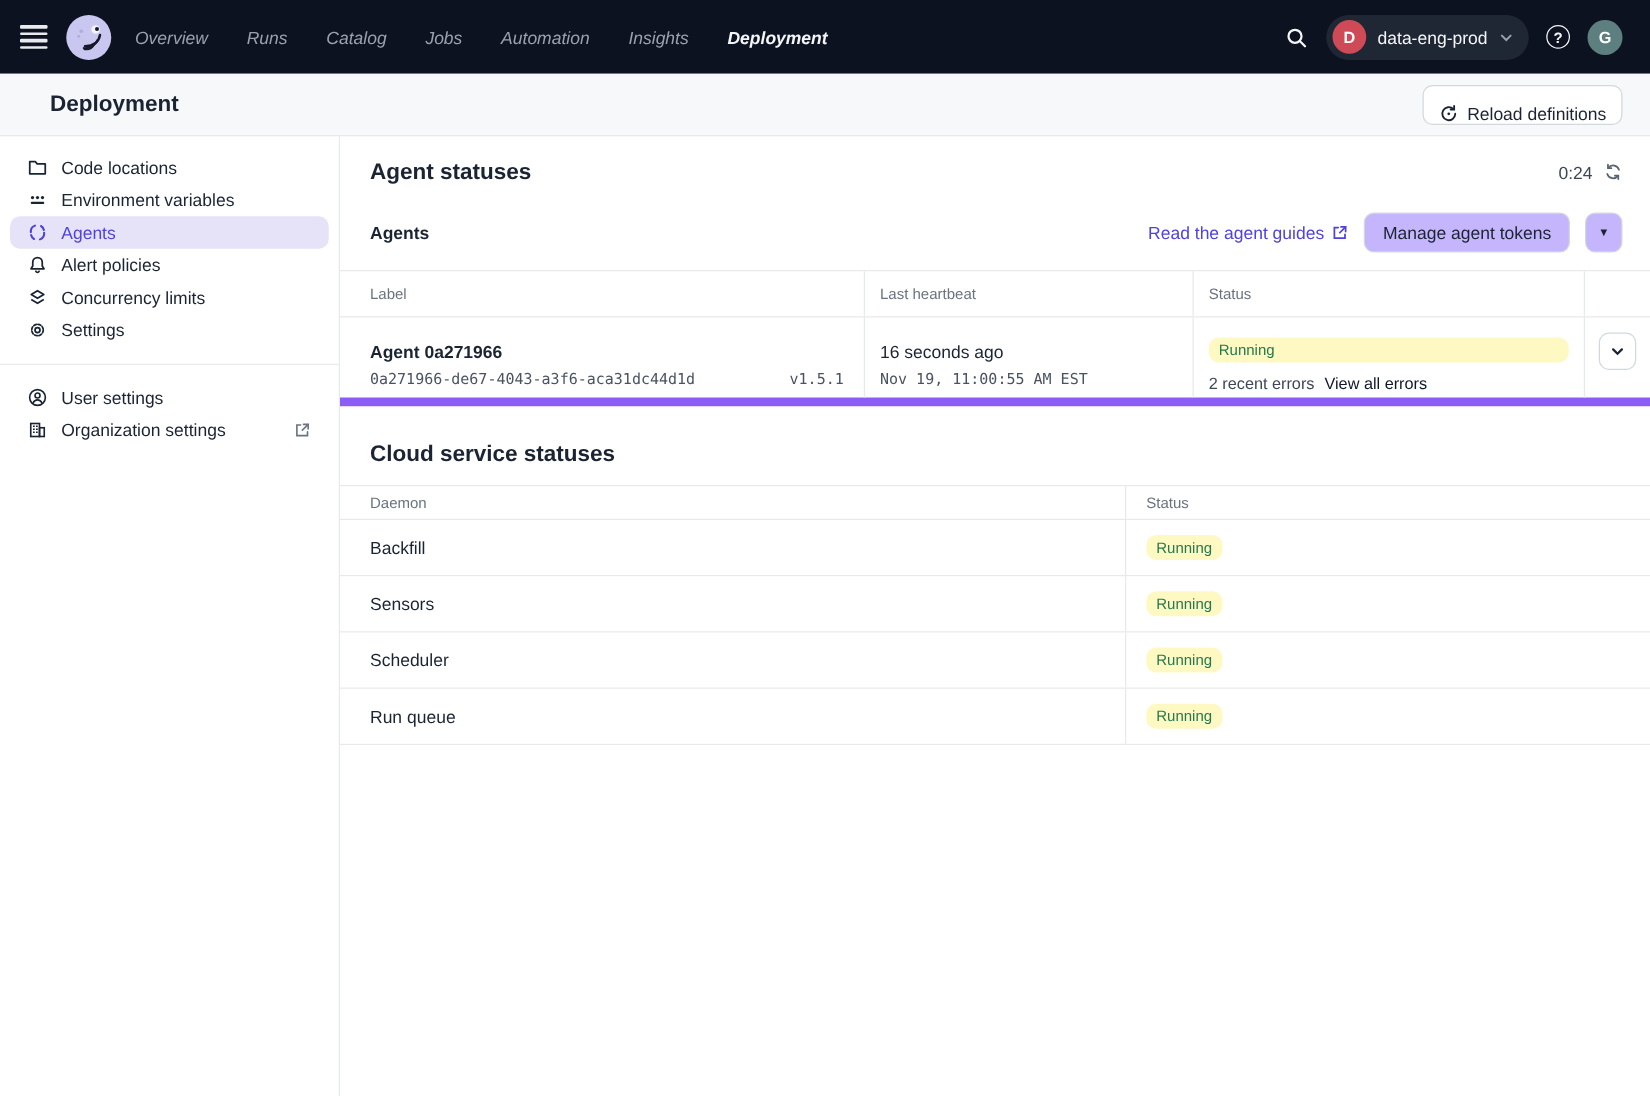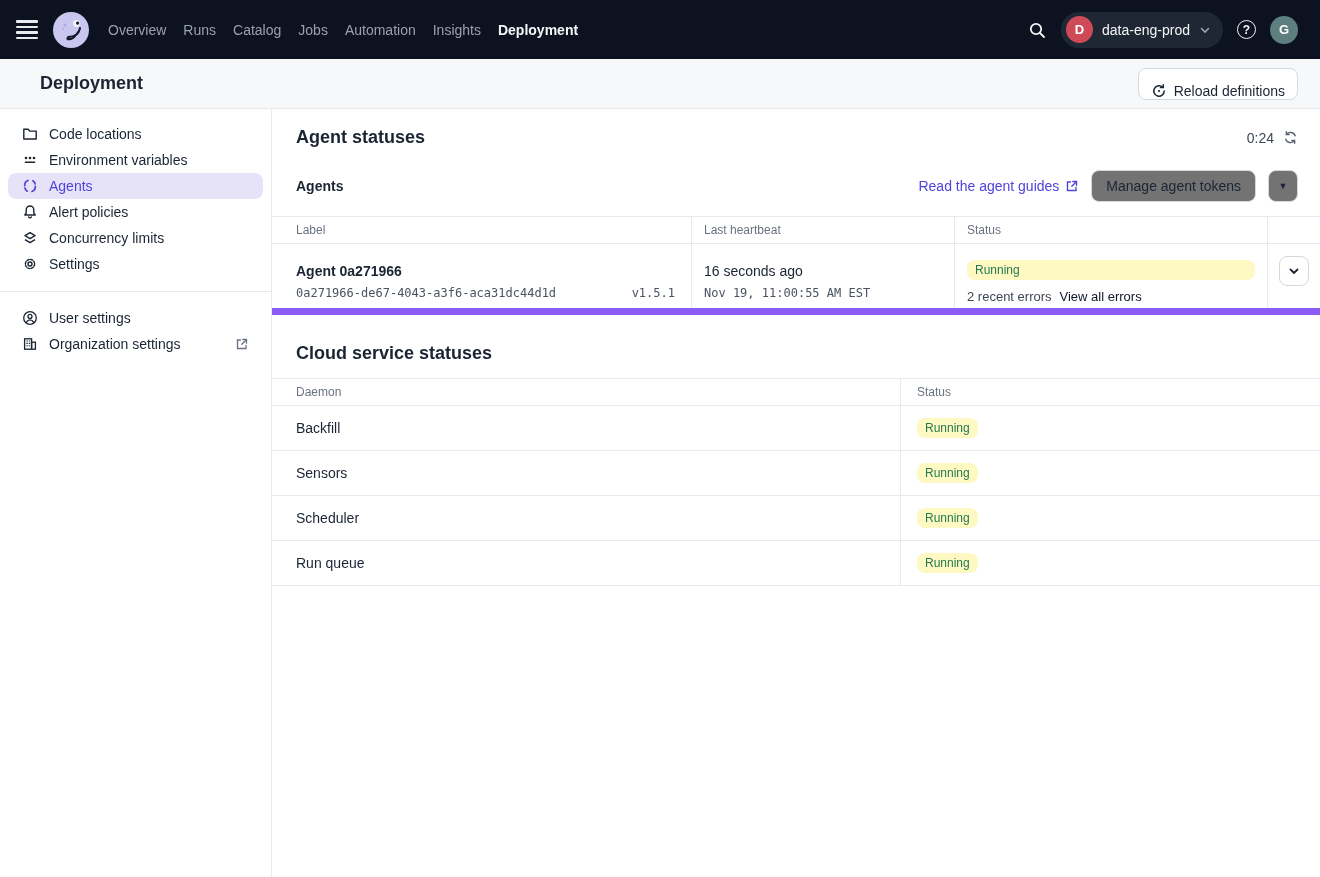--- a/index.html
+++ b/index.html
@@ -13,21 +13,21 @@
 
   
   .topnav {
     height:59px; background:#0D1220; display:flex; align-items:center;
     padding:0 22px 0 16px; gap:0;
   }
   .hamburger { width:28px; height:28px; background:none; border:none; cursor:pointer;
     display:flex; flex-direction:column; justify-content:center; gap:3px; }
   .hamburger span { display:block; width:22px; height:2.5px; background:#E8EAEE; border-radius:1px; }
   .logo-btn { background:none; border:none; margin:0 18px 0 8px; cursor:pointer; display:flex; }
-  .navlinks { display:flex; align-items:flex-start; gap:17px; }
+  .navlinks { display:flex; align-items:flex-start; gap:31px;font-style:italic; }
   .navlink { font-size:14px; color:#9AA1AC; text-decoration:none; cursor:pointer; }
   .navlink.active { color:#F4F5F7; font-weight:700; }
   .nav-right { margin-left:auto; display:flex; align-items:center; gap:14px; }
   .icon-btn { background:none; border:none; cursor:pointer; display:flex; align-items:center; justify-content:center; }
   .depl-pill { display:flex; align-items:center; gap:9px; background:#1F2734; border:none;
     border-radius:18px; height:36px; padding:0 12px 0 5px; cursor:pointer; }
   .depl-initial { width:27px; height:27px; border-radius:50%; background:#CF4A57; color:#fff;
     font-size:13px; font-weight:700; display:grid; place-items:center; }
   .depl-name { color:#F4F5F7; font-size:14px; }
   .help-circle { width:19px; height:19px; border:1.6px solid #F4F5F7; border-radius:50%;
@@ -66,28 +66,28 @@
   .section-head { display:flex; align-items:center; padding:18px 22px 0 24px; }
   .h2 { font-size:18px; font-weight:700; color:#1B2433; }
   .timer { margin-left:auto; display:flex; align-items:center; gap:9px; color:#3E4755; font-size:14px;text-align:center; }
   .refresh-btn { background:none; border:none; cursor:pointer; color:#5A6370; display:flex; }
 
   .agents-row { display:flex; align-items:center; padding:22px 22px 14px 24px; }
   .h3 { font-size:14px; font-weight:700; color:#1B2433; }
   .agents-actions { margin-left:auto; display:flex; align-items:center; gap:12px;justify-content:flex-end; }
   .link { color:#4F43DD; font-size:14px; text-decoration:none; cursor:pointer;
     display:inline-flex; align-items:center; gap:6px; }
-  .btn { background:#737373; border:1px solid #D3D8DE; border-radius:8px; height:32px;
+  .btn { background:#c4b5fd; border:1px solid #D3D8DE; border-radius:8px; height:32px;
     padding:0 14px; font-size:14px; color:#1B2433; cursor:pointer; font-family:inherit; }
   .caret-btn { width:30px; display:grid; place-items:center; padding:0; }
   .caret-glyph { font-size:9px; color:#1B2433; }
 
   
   .tbl-header, .tbl-row { display:grid; align-items:center; }
-  .agents-tbl .tbl-header { grid-template-columns:420px 263px 313px 1fr; height:28px;
+  .agents-tbl .tbl-header { grid-template-columns:420px 263px 313px 1fr; height:38px;
     border-top:1px solid #E7E9EC; border-bottom:1px solid #E7E9EC; }
   .agents-tbl .tbl-row { grid-template-columns:420px 263px 313px 1fr; height:71px;
     border-bottom:7px solid #8b5cf6; align-items:flex-start; }
   .th { font-size:12px; color:#6A7381; }
   .cell-pad1 { padding-left:24px; padding-right:16px; }
   .cell-pad2 { padding-left:12px; padding-right:12px; }
   .vline { border-right:1px solid #E7E9EC; height:100%; display:flex; flex-direction:column; justify-content:center; }
   .rowcell { padding-top:11px; height:100%; }
   .agent-name { font-size:14px; font-weight:700; color:#1B2433; }
   .agent-sub { display:flex; justify-content:space-between; margin-top:7px;gap:37px; }

